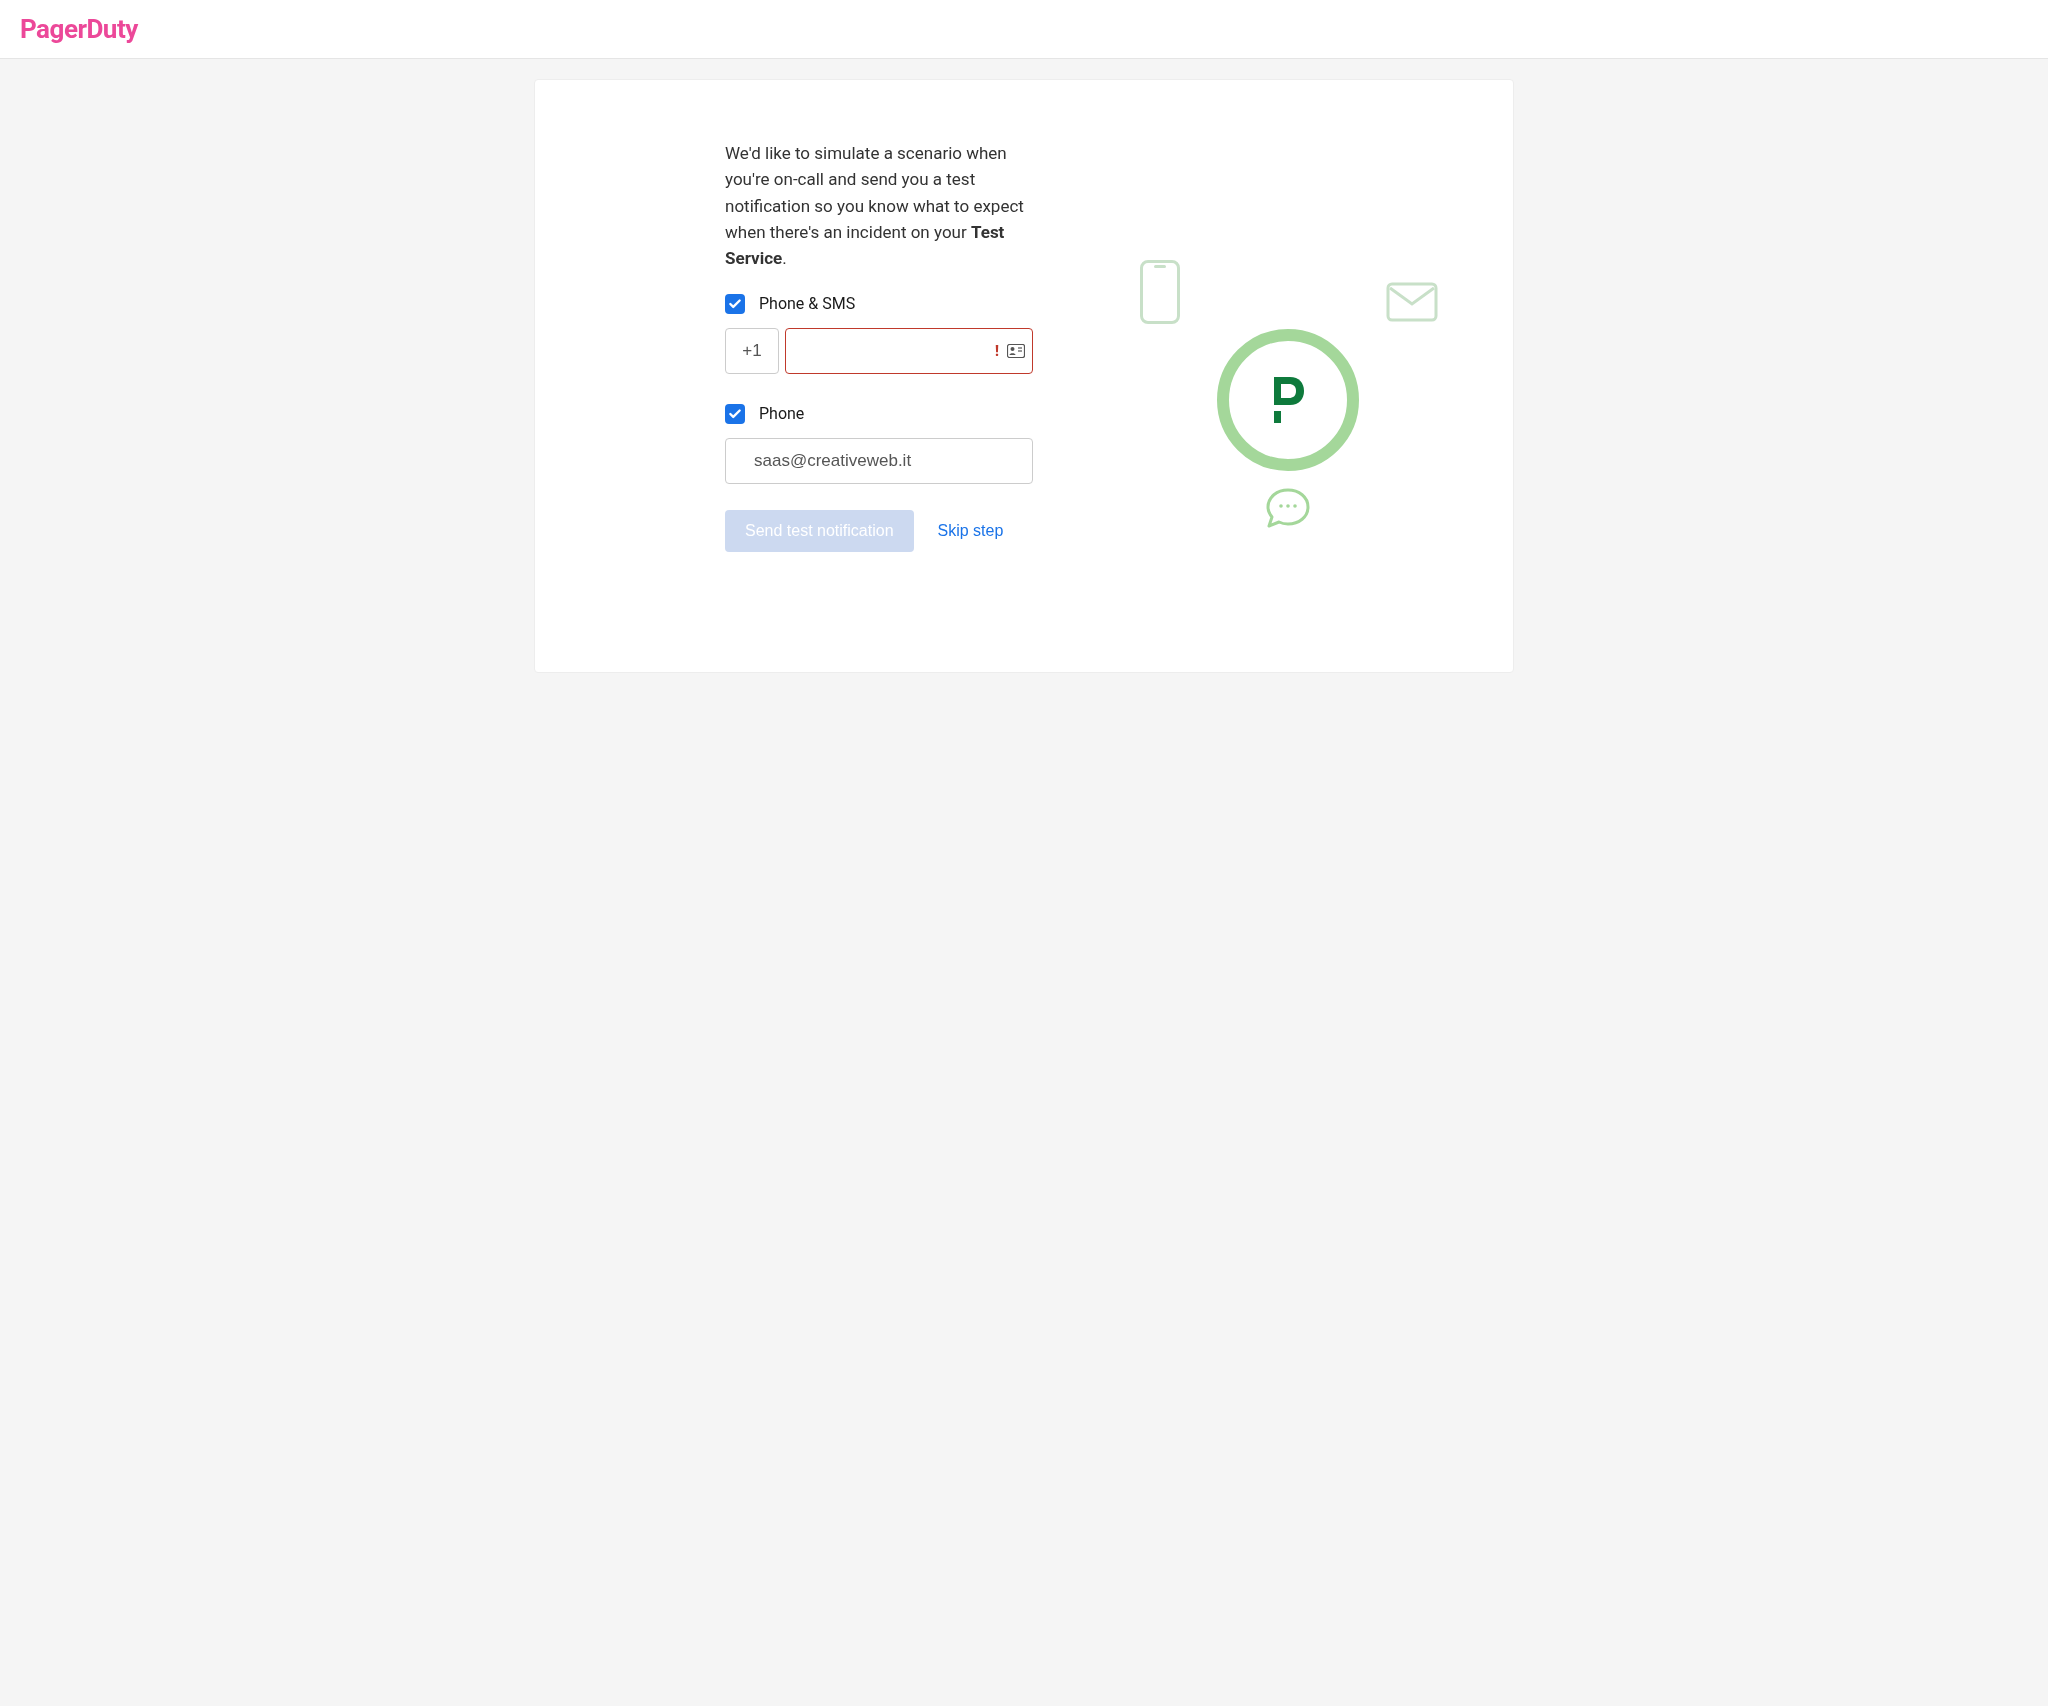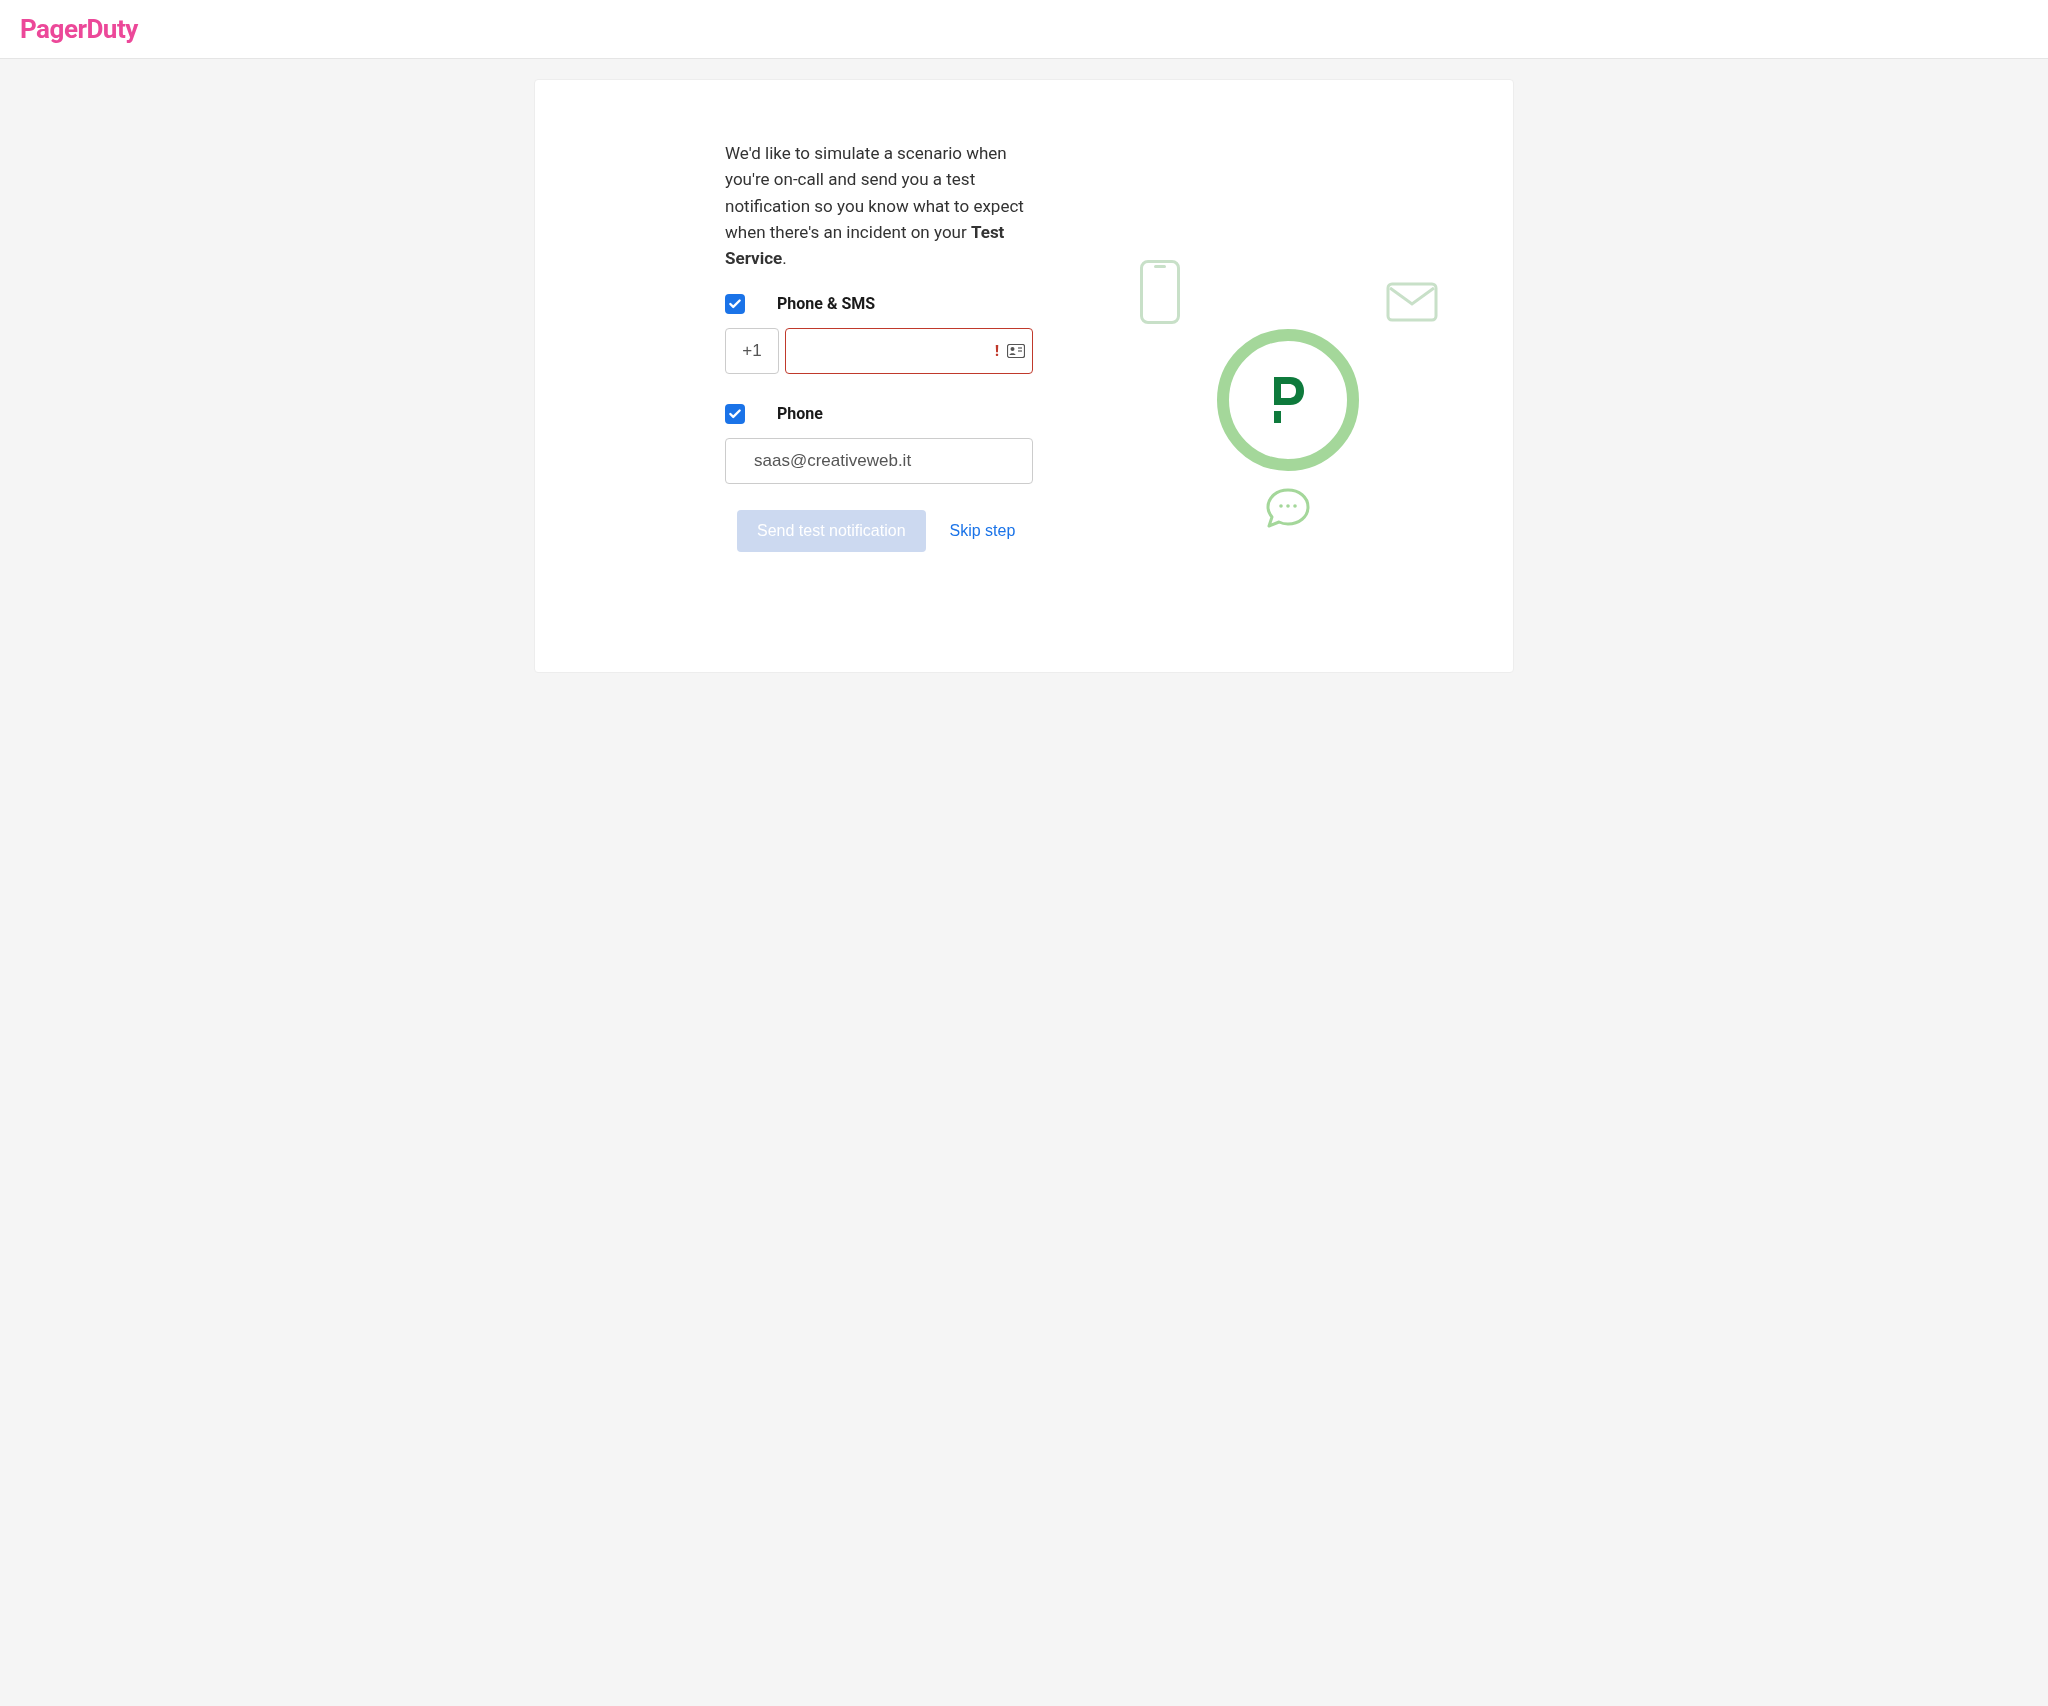--- a/index.html
+++ b/index.html
@@ -72,23 +72,22 @@
   border-radius: 4px;
   background: #1a73e8;
   display: flex;
   align-items: center;
   justify-content: center;
   margin-right: 14px;
   cursor: pointer;
 }
 .checkbox svg { width: 14px; height: 14px; }
 .check-label {
-  font-weight: 700;
+  font-weight: 400;
   font-size: 16px;
-  margin-left: 18px;
 }
 .phone-row {
   display: flex;
   gap: 6px;
   margin-bottom: 6px;
 }
 .cc-input {
   width: 54px;
   height: 46px;
   border: 1px solid #ccc;
@@ -139,21 +138,20 @@
   margin-top: 26px;
 }
 .btn-primary {
   background: #ccd9f0;
   color: #fff;
   font-size: 16px;
   border: none;
   border-radius: 4px;
   padding: 12px 20px;
   cursor: not-allowed;
-  margin-left: 12px;
 }
 .btn-link {
   color: #1a73e8;
   font-size: 16px;
   background: none;
   border: none;
   cursor: pointer;
 }
 .illustration {
   position: relative;

